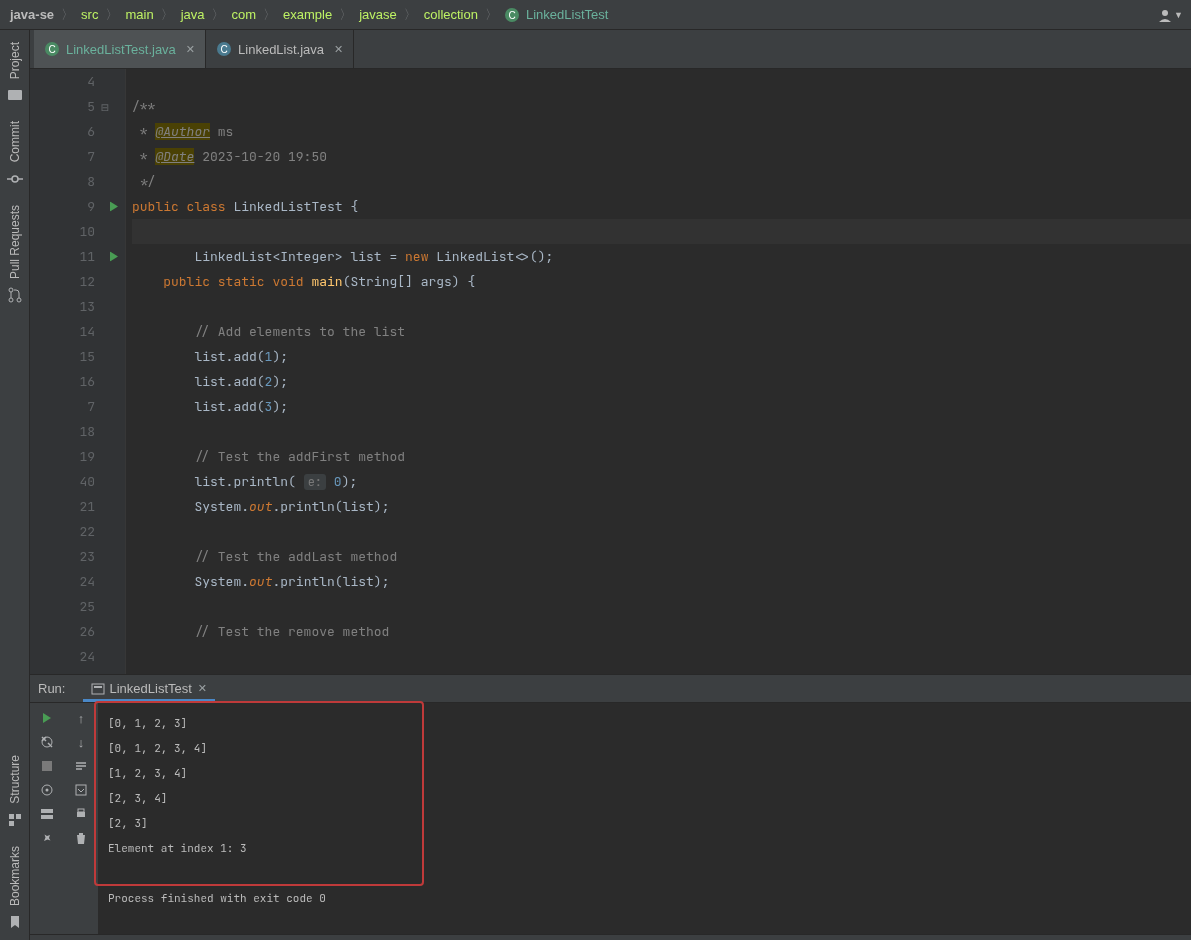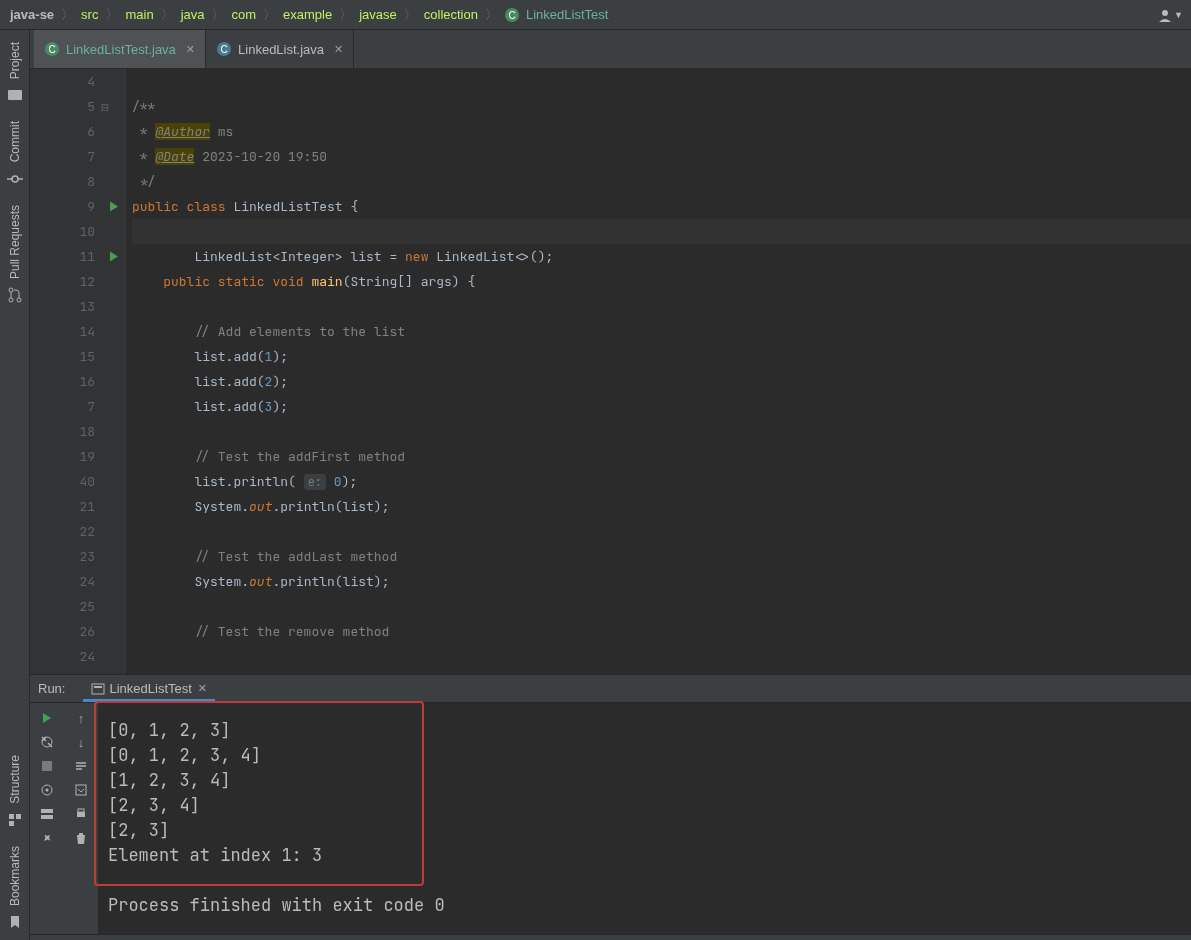--- a/index.html
+++ b/index.html
@@ -162,23 +162,23 @@
   flex-direction: column;
   align-items: center;
   gap: 6px;
   padding-top: 6px;
 }
 .run-tool { width: 18px; height: 18px; color: #afb1b3; display:flex; align-items:center; justify-content:center; }
 .run-tool.green { color: #499c54; }
 .console {
   flex: 1;
   font-family: "JetBrains Mono", Consolas, monospace;
-  font-size: 17px;
+  font-size: 11px;
   line-height: 25px;
-  padding: 15px 10px;
+  padding: 8px 10px;
   position: relative;
 }
 .console-line { height: 25px; color: #bbbbbb; white-space: pre;}
 .red-box {
   position: absolute;
   top: -2px;
   left: -4px;
   width: 330px;
   height: 185px;
   border: 2px solid #bf3a3a;

